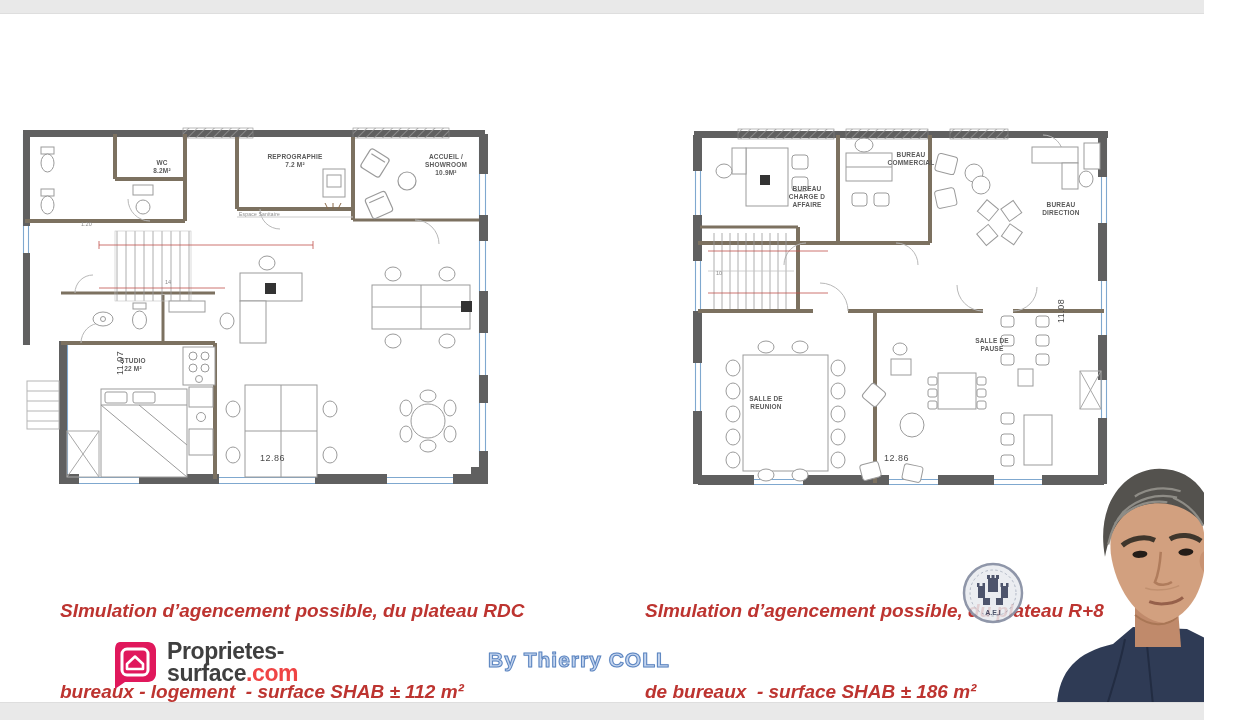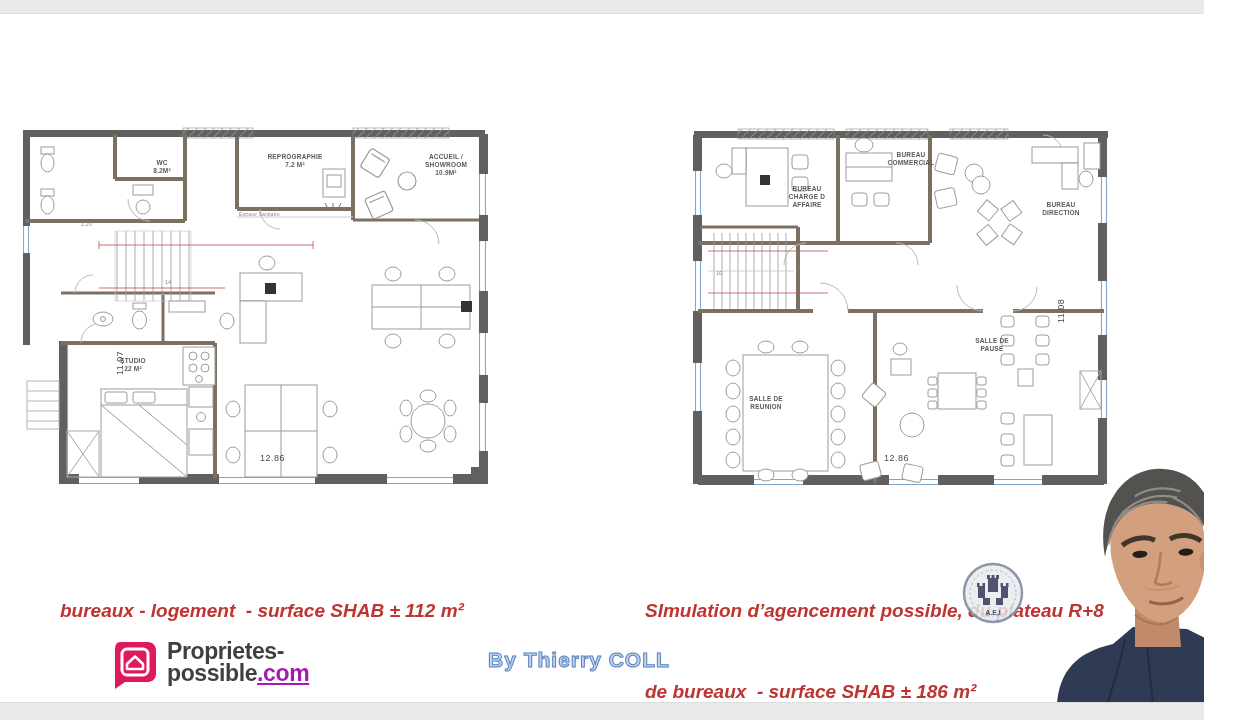--- a/index.html
+++ b/index.html
@@ -405,20 +405,21 @@
 DIRECTION</div>
     <div class="rlabel" style="left:276px;top:214px;width:56px;">SALLE DE
 PAUSE</div>
     <div class="rlabel" style="left:50px;top:272px;width:56px;">SALLE DE
 REUNION</div>
     <div class="dim" style="left:196px;top:330px;">12.86</div>
     <div class="dim dimv" style="left:368px;top:200px;">11.08</div>
   </div>
 
   <div class="caption" style="left:60px;top:543px;color:#bd3430;">
+    <div>SImulation d’agencement possible, du plateau RDC</div>
     <div>bureaux - logement  - surface SHAB ± 112 m²</div>
   </div>
   <div class="caption" style="left:645px;top:543px;color:#bd3430;">
     <div>SImulation d’agencement possible, du plateau R+8</div>
     <div>de bureaux  - surface SHAB ± 186 m²</div>
   </div>
 
   <div id="stamp">
     <svg width="64" height="64" viewBox="0 0 64 64">
       <circle cx="32" cy="32" r="29" fill="#e7eaef" fill-opacity=".92" stroke="#868ea2" stroke-width="2.5"></circle>
@@ -442,21 +443,21 @@
   </div>
 
   <div id="logo">
     <svg width="48" height="50" viewBox="0 0 48 50">
       <path d="M10,2 H38 C42.4,2 46,5.6 46,10 V34 C46,38.4 42.4,42 38,42 H15 L5,49 V10 C5,5.6 6.6,2 10,2 Z" fill="#e0185c"></path>
       <rect x="12" y="9" width="26" height="26" rx="5" fill="none" stroke="#ffffff" stroke-width="3"></rect>
       <path d="M17,24 L25,16.5 L33,24 V29 H17 Z" fill="none" stroke="#ffffff" stroke-width="2.6" stroke-linejoin="round"></path>
     </svg>
     <div class="ltxt">
       <div>Proprietes-</div>
-      <div><span>possible</span><span style="color:#a21caf;text-decoration:underline;">.com</span></div>
+      <div><span>surface</span><span style="color:#ef4444;">.com</span></div>
     </div>
   </div>
 
   <div id="byline" style="color:#c3d4ee;">By Thierry COLL</div>
 
   <div id="photo">
     <svg width="185" height="250" viewBox="0 0 185 250">
 
       <path d="M2,250 C4,216 22,197 58,189 L78,172 L132,174 L152,184 C172,192 182,207 185,230 L185,250 Z" fill="#2f3b55"></path>
       <path d="M92,190 L98,250 M70,184 C66,205 60,225 52,250" stroke="#222c42" stroke-width="2" fill="none"></path>

